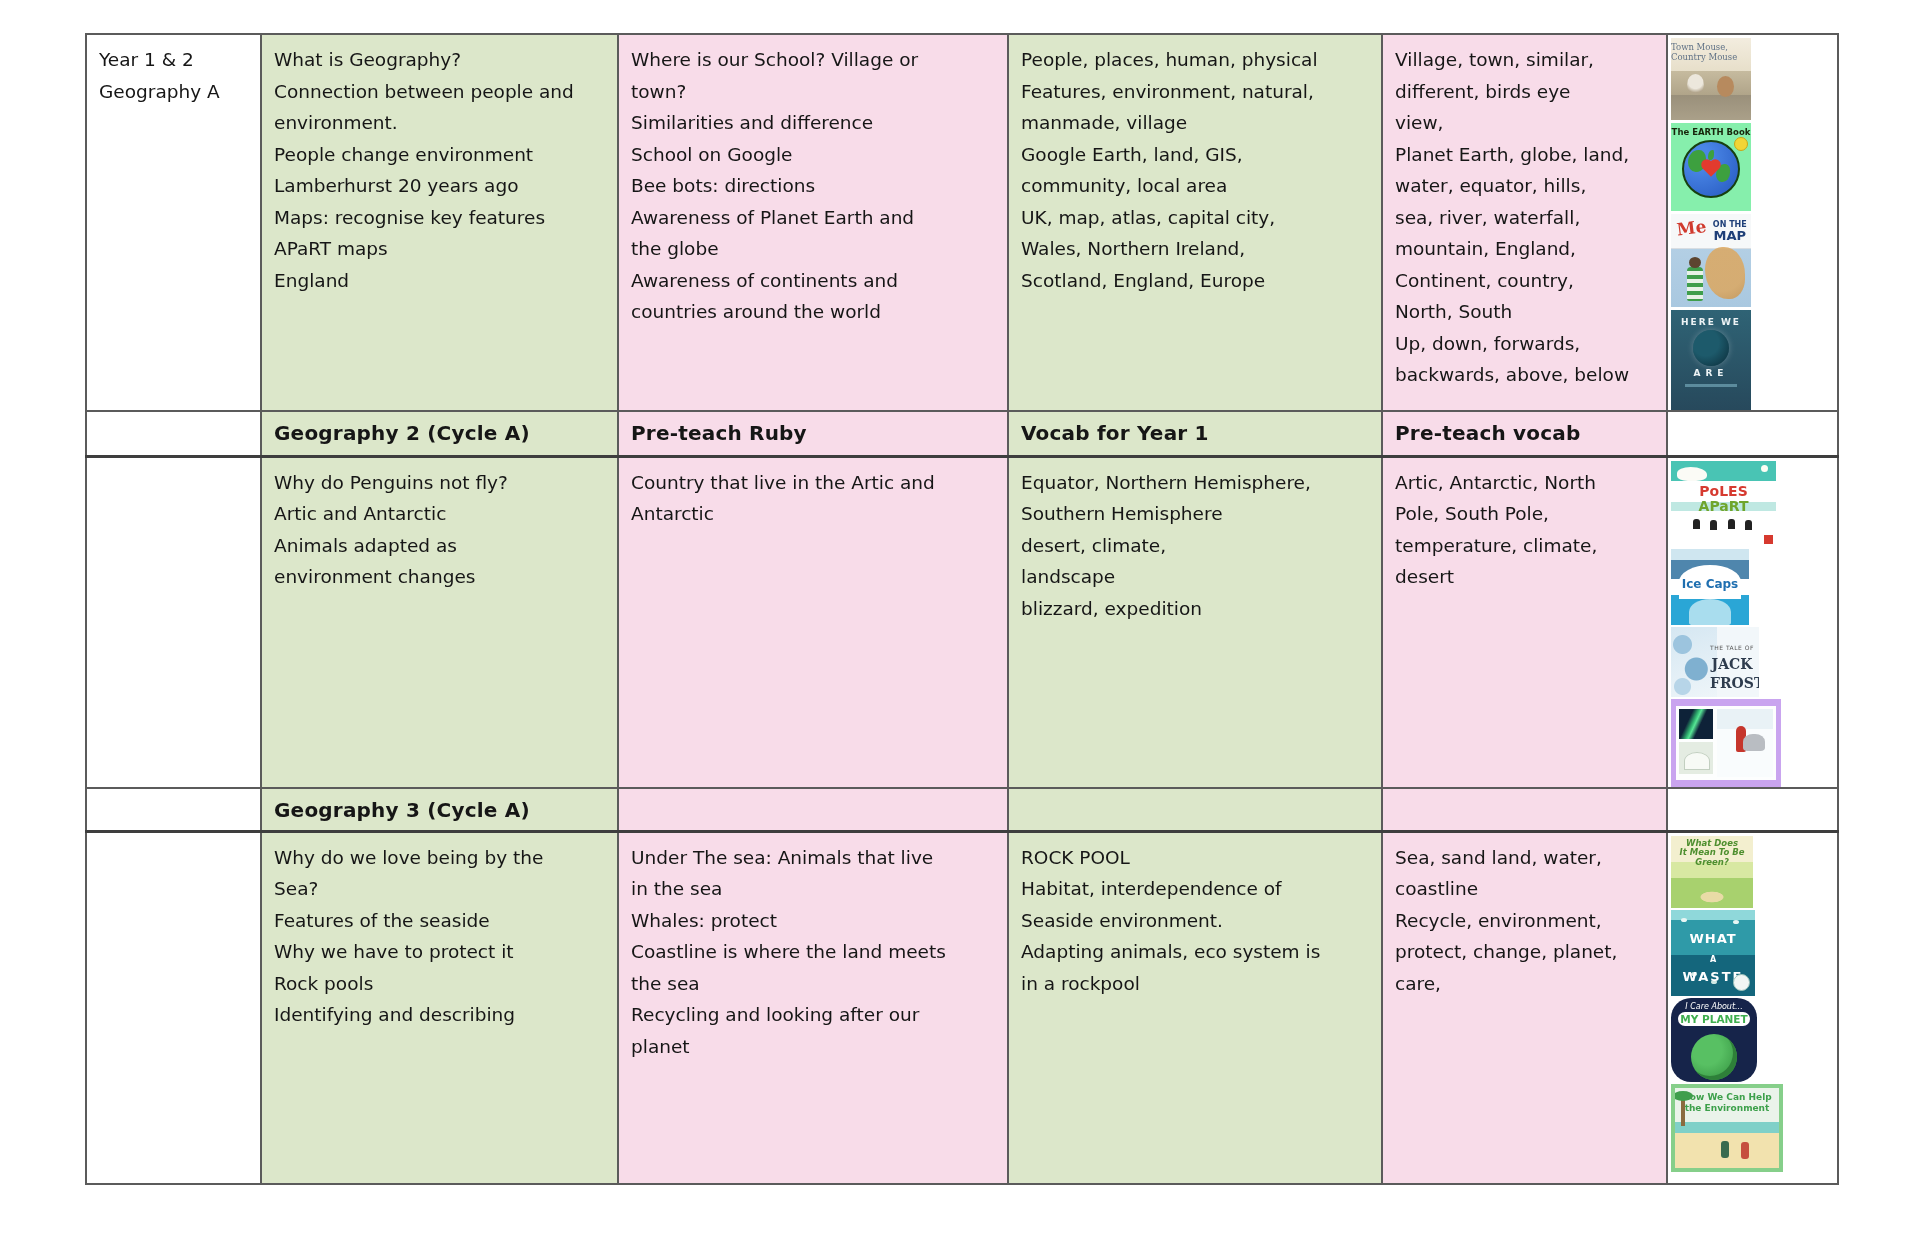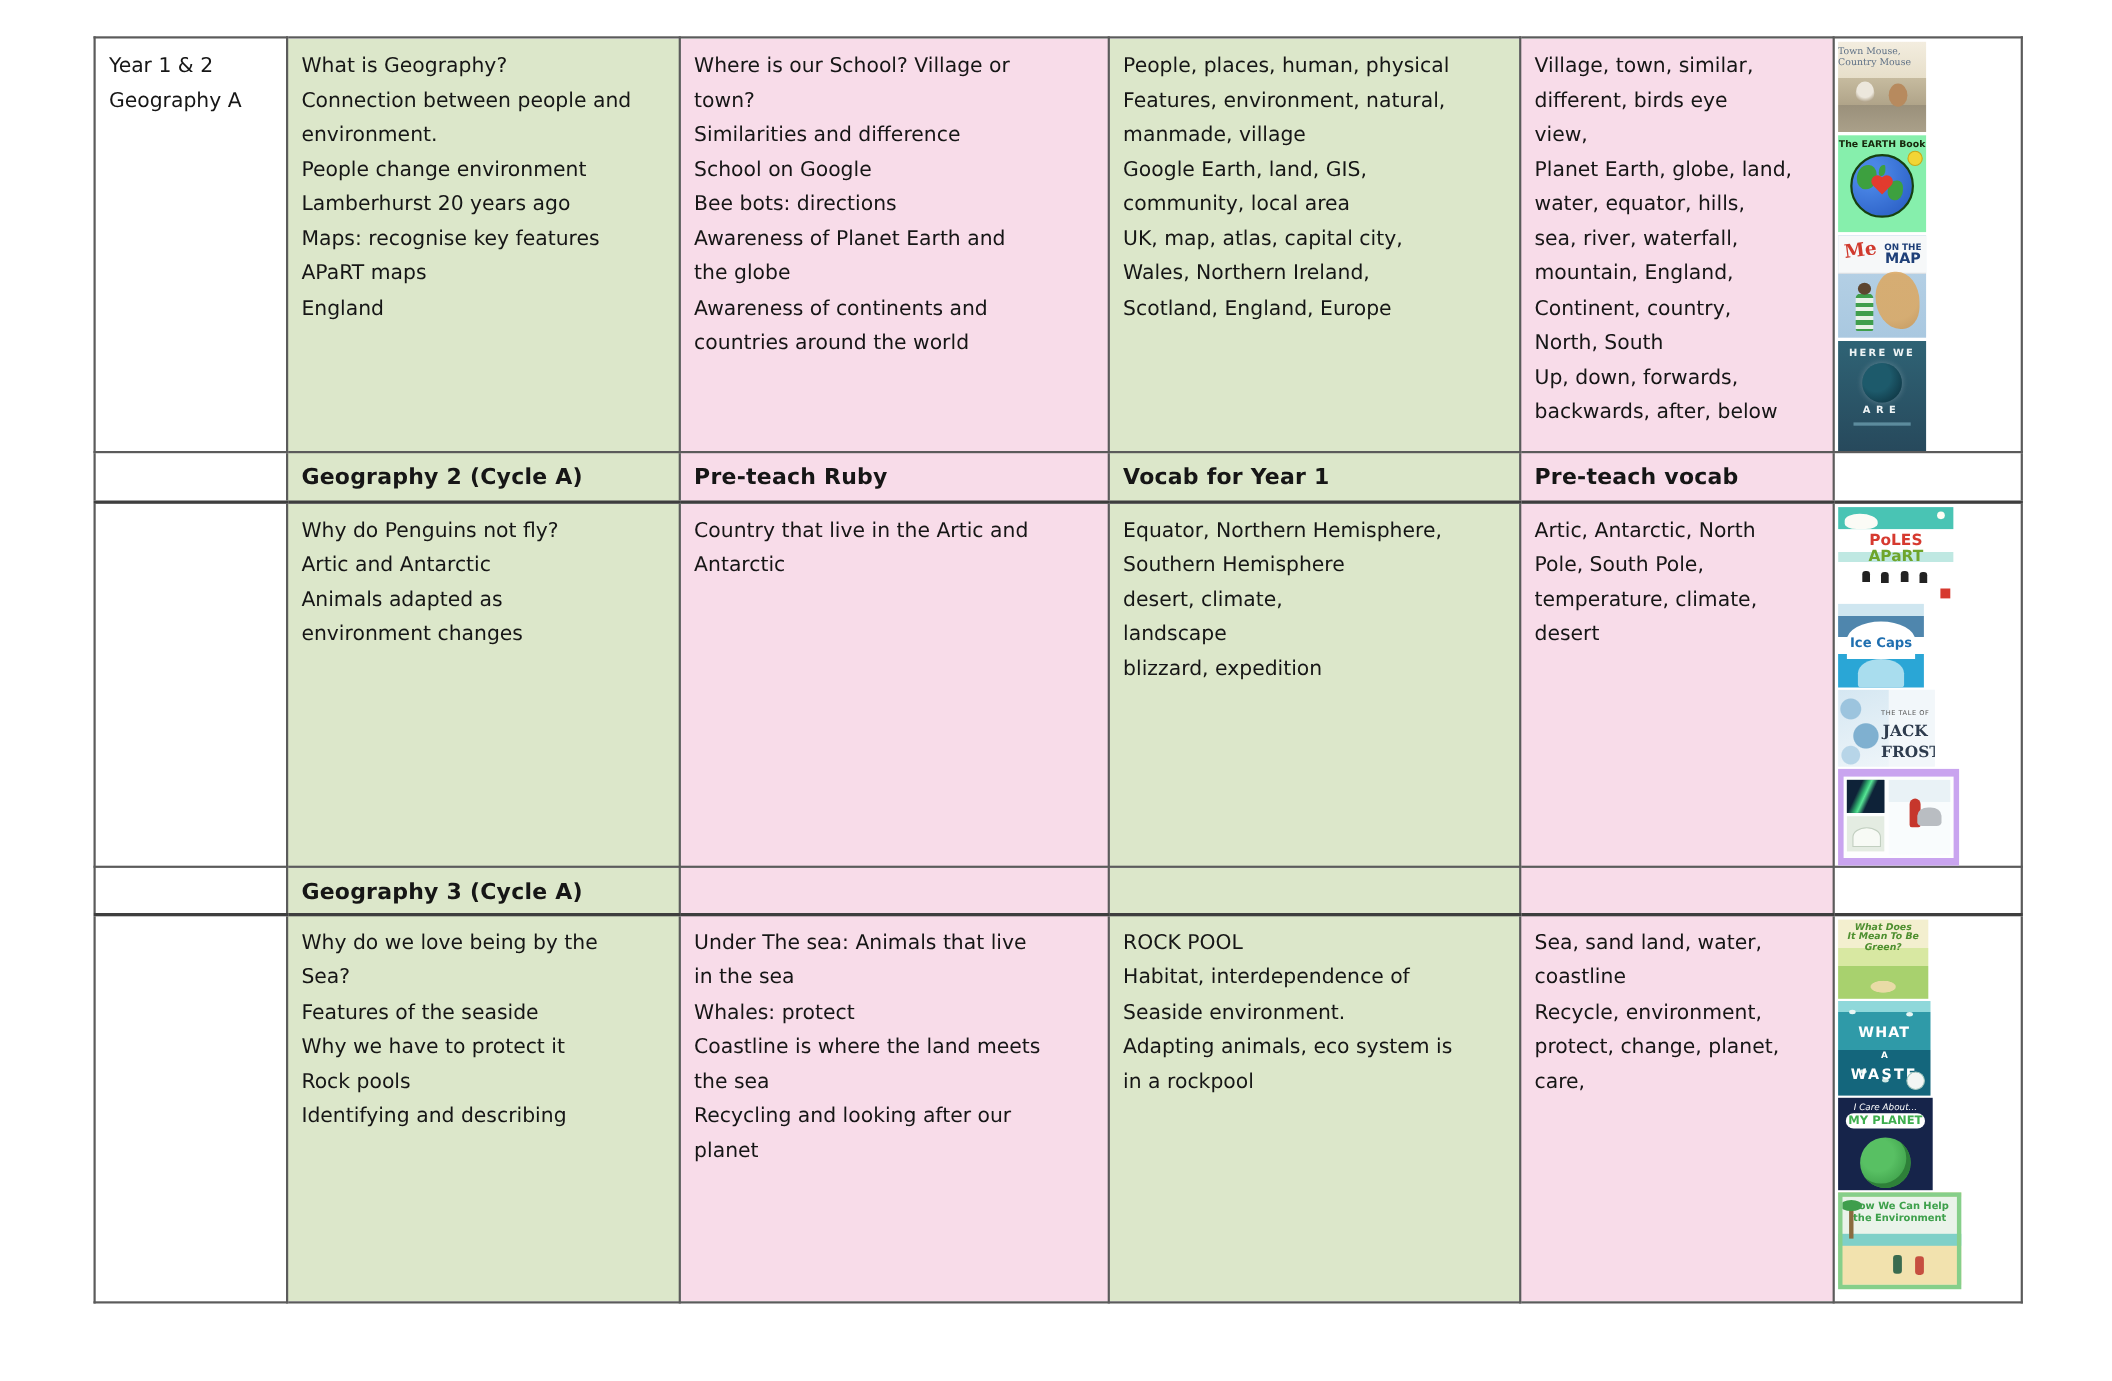--- a/index.html
+++ b/index.html
@@ -110,21 +110,21 @@
     box-shadow:52px 2px 0 #e8f6f4,30px 62px 0 #cfe8e4,10px 54px 0 #cfe8e4;}
   .b-ww::after{content:"";position:absolute;right:5px;bottom:5px;width:15px;height:15px;border-radius:50%;background:#f2f6f4;border:1px solid #9fc4bc;}
   .ww-t{position:absolute;top:18px;width:100%;text-align:center;color:#ffffff;font-weight:bold;}
   .ww-b{font-size:13px;letter-spacing:1px;line-height:15px;}
   .ww-s{font-size:8px;line-height:9px;}
   .ww-sp{letter-spacing:2px;}
 
   
   .b-mp{width:86px;height:84px;background:radial-gradient(circle at 15% 30%,#ffffff 0 1px,transparent 2px),
     radial-gradient(circle at 80% 20%,#ffffff 0 1px,transparent 2px),
-    radial-gradient(circle at 60% 70%,#ffffff 0 1px,transparent 2px),#16244a;}
+    radial-gradient(circle at 60% 70%,#ffffff 0 1px,transparent 2px),#16244a;border-radius:20px;}
   .mp-t1{color:#fff;font-size:8px;font-style:italic;text-align:center;padding-top:4px;}
   .mp-t2{color:#3fae4f;font-weight:bold;font-size:10.5px;text-align:center;background:#fff;border-radius:8px;width:72px;margin:1px auto;padding:1px 0;}
   .mp-globe{position:absolute;left:20px;bottom:2px;width:46px;height:46px;border-radius:50%;
     background:radial-gradient(circle at 35% 35%,#58c063 0 35%,#3a9a46 80%);box-shadow:inset -4px -4px 0 #2e8039;}
 
   
   .b-he{width:112px;height:88px;border:4px solid #86cf8a;background:linear-gradient(180deg,#eaf3ea 0 42%,#7fd0c8 42% 56%,#f2e2ae 56%);}
   .he-t{color:#3da04b;font-weight:bold;font-size:9px;line-height:11px;text-align:center;padding-top:4px;}
   .he-palm{position:absolute;left:6px;top:10px;width:4px;height:28px;background:#8a6b3f;}
   .he-palm::before{content:"";position:absolute;left:-8px;top:-7px;width:20px;height:10px;border-radius:50%;background:#3f9e4c;}
@@ -195,21 +195,21 @@
               <div class="line">Village, town, similar,</div>
               <div class="line">different, birds eye</div>
               <div class="line">view,</div>
               <div class="line">Planet Earth, globe, land,</div>
               <div class="line">water, equator, hills,</div>
               <div class="line">sea, river, waterfall,</div>
               <div class="line">mountain, England,</div>
               <div class="line">Continent, country,</div>
               <div class="line">North, South</div>
               <div class="line">Up, down, forwards,</div>
-              <div class="line">backwards, after, below</div>
+              <div class="line">backwards, above, below</div>
             </div>
           </td>
       <td class="white">
         <div class="bstack g3">
           <div class="book b-tm">
             <div class="tm-t"><span>Town Mouse,</span><br><span>Country Mouse</span></div>
             <div class="tm-mice"></div>
           </div>
           <div class="book b-earth">
             <div class="eb-t">The EARTH Book</div>

